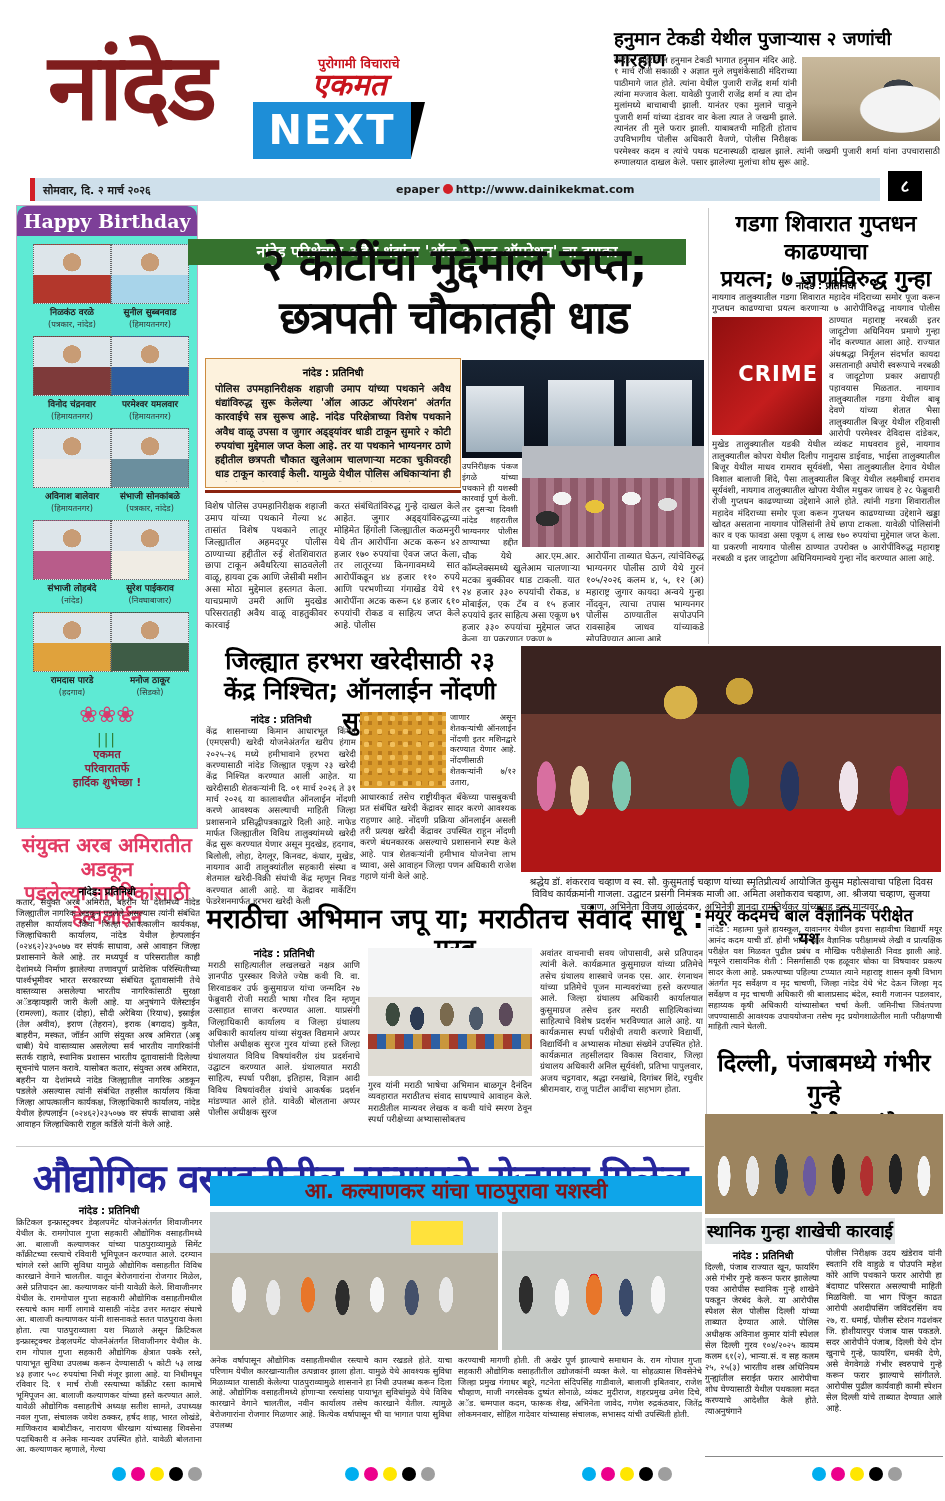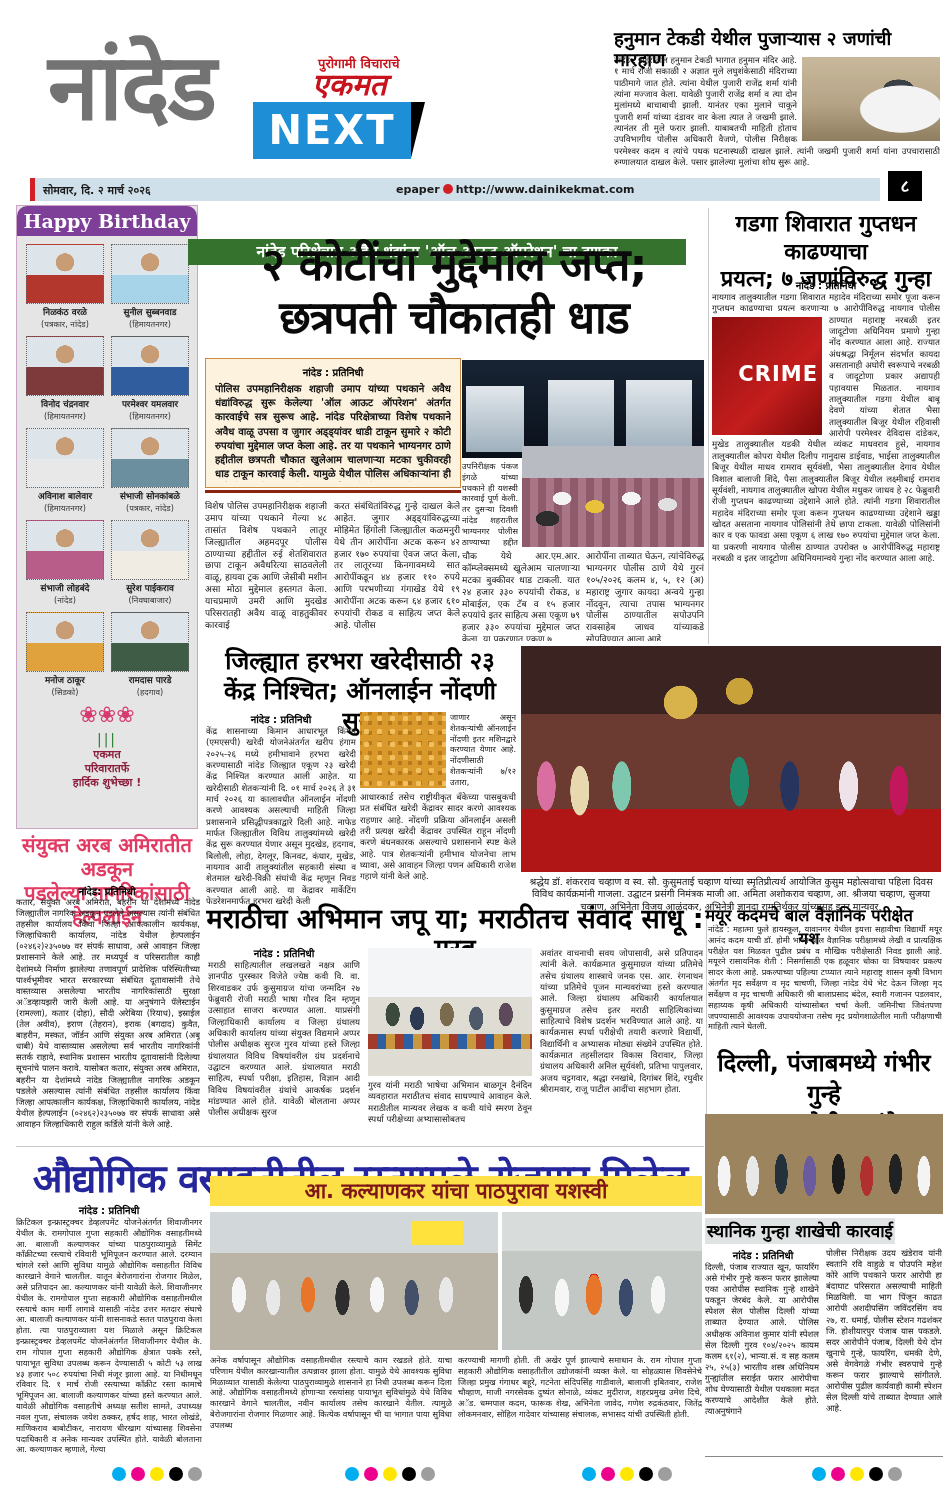--- a/index.html
+++ b/index.html
@@ -5,21 +5,21 @@
   html,body{margin:0;padding:0;background:#e9e9e9;font-family:"DejaVu Sans",sans-serif;}
   #page{position:relative;width:945px;height:1501px;background:#fff;margin:0 auto;overflow:hidden;color:#111;}
   .abs{position:absolute;}
   .bt{font-size:9px;line-height:1.32;text-align:justify;color:#141414;overflow:hidden;}
   .dl{font-weight:bold;text-align:center;font-size:10px;color:#000;}
   .ph{overflow:hidden;background:#ccc;}
   .vrule{width:1px;background:#c9c9c9;}
   .hrule{height:1px;background:#c9c9c9;}
 
   
-  .nanded-title{font-size:92px;font-weight:800;letter-spacing:-2px;color:#737373;line-height:1;}
+  .nanded-title{font-size:92px;font-weight:800;letter-spacing:-2px;color:#7f1d1d;line-height:1;}
   .tagline{color:#c8131c;font-weight:bold;font-size:13px;}
   .brand{color:#c8131c;font-weight:800;font-size:30px;font-style:italic;line-height:1;}
   .nextbox{background:#1e8ed7;color:#fff;font-weight:800;font-size:40px;letter-spacing:2px;text-align:center;line-height:56px;}
   .nextbox:after{content:"";position:absolute;right:-14px;top:0;border-top:56px solid #000;border-right:14px solid transparent;}
 
   
   .datebar{background:#cfe0eb;height:23px;display:flex;align-items:center;font-size:11px;}
   .datebar .red{width:5px;height:23px;background:#d21f26;margin-right:8px;}
   .datebar .date{font-weight:bold;color:#1a1a1a;}
   .datebar .mid{flex:1;text-align:center;font-weight:bold;color:#1a1a1a;}
@@ -27,23 +27,23 @@
   .pageno{background:#000;color:#fff;font-size:17px;font-weight:bold;text-align:center;line-height:30px;}
 
   
   .h-top{font-size:18.5px;font-weight:800;color:#000;line-height:1.15;}
   .ph-police{float:right;width:138px;height:84px;margin:2px 0 2px 5px;background:
     radial-gradient(70px 40px at 72% 62%, #f3f3f3 58%, rgba(0,0,0,0) 60%),
     radial-gradient(26px 16px at 70% 38%, #3a3f46 58%, rgba(0,0,0,0) 60%),
     linear-gradient(180deg,#c9b99c 0%,#b5a486 55%,#8f7d60 100%);}
 
   
-  .bday{background:#e5e5e5;border:1px solid #caa6c4;}
+  .bday{background:#5eead4;border:1px solid #caa6c4;}
   .bday-head{background:#7d3f98;color:#fff;font-family:"DejaVu Serif",serif;font-weight:bold;font-size:19px;text-align:center;line-height:30px;border-radius:10px 10px 0 0;}
-  .bgrid{display:flex;flex-wrap:wrap;justify-content:space-between;padding:8px 8px 0 9px;}
+  .bgrid{display:flex;flex-wrap:wrap;justify-content:space-between;padding:8px 8px 0 16px;}
   .bcell{width:78px;margin-bottom:7px;}
   .pimg{width:78px;height:60px;border:1px dotted #666;box-sizing:border-box;background:
     radial-gradient(15px 15px at 50% 30%, #c89c75 0 60%, rgba(0,0,0,0) 61%),
     linear-gradient(180deg,#dde5ea 0 52%,var(--shirt,#888) 52%);}
   .bcell:nth-child(1) .pimg{--shirt:#b3372c;} .bcell:nth-child(2) .pimg{--shirt:#a8d4ea;}
   .bcell:nth-child(3) .pimg{--shirt:#7e3a3a;} .bcell:nth-child(4) .pimg{--shirt:#2f5d9e;}
   .bcell:nth-child(5) .pimg{--shirt:#e8e8e8;} .bcell:nth-child(6) .pimg{--shirt:#6b8f9e;}
   .bcell:nth-child(7) .pimg{--shirt:#b85c8a;} .bcell:nth-child(8) .pimg{--shirt:#f0ece4;}
   .bcell:nth-child(9) .pimg{--shirt:#e0a23c;} .bcell:nth-child(10) .pimg{--shirt:#3e5c46;}
   .bname{font-size:8.8px;font-weight:bold;text-align:center;margin-top:2px;color:#222;}
@@ -124,21 +124,21 @@
     radial-gradient(11px 34px at 44% 62%, #6a5a9e 0 58%, rgba(0,0,0,0) 60%),
     radial-gradient(11px 34px at 56% 60%, #1c1c1c 0 58%, rgba(0,0,0,0) 60%),
     radial-gradient(11px 34px at 68% 62%, #b03030 0 58%, rgba(0,0,0,0) 60%),
     radial-gradient(11px 34px at 80% 60%, #222 0 58%, rgba(0,0,0,0) 60%),
     radial-gradient(11px 34px at 92% 62%, #f4f4f4 0 58%, rgba(0,0,0,0) 60%),
     linear-gradient(#9c845f 0 100%);}
   .subbar{background:#dfe3e4;font-weight:800;text-align:center;color:#000;}
 
   
   .h-ind{color:#26269c;font-size:39px;font-weight:800;text-align:center;letter-spacing:-1px;}
-  .sub-ind{background:#fde047;color:#7e1518;font-size:21px;font-weight:800;text-align:center;line-height:30px;}
+  .sub-ind{background:#0ea5e9;color:#7e1518;font-size:21px;font-weight:800;text-align:center;line-height:30px;}
   .ph-bhumi1{background-color:#b9b4a6;background-image:
     radial-gradient(12px 30px at 10% 60%, #f6f6f6 0 58%, rgba(0,0,0,0) 60%),
     radial-gradient(12px 30px at 22% 62%, #e8e8e8 0 58%, rgba(0,0,0,0) 60%),
     radial-gradient(12px 30px at 34% 60%, #e8762a 0 58%, rgba(0,0,0,0) 60%),
     radial-gradient(12px 30px at 46% 62%, #2d2d2d 0 58%, rgba(0,0,0,0) 60%),
     radial-gradient(12px 30px at 58% 60%, #f6f6f6 0 58%, rgba(0,0,0,0) 60%),
     radial-gradient(12px 30px at 70% 62%, #44506a 0 58%, rgba(0,0,0,0) 60%),
     radial-gradient(12px 30px at 82% 60%, #e8e8e8 0 58%, rgba(0,0,0,0) 60%),
     linear-gradient(#ffe23c 0 100%),
     linear-gradient(#d2d8da 0 30%, #b9b4a6 30%);
@@ -221,27 +221,27 @@
           <div class="bname">संभाजी लोहबंदे</div>
           <div class="bplace">(नांदेड)</div>
         </div>
       <div class="bcell">
           <div class="pimg"></div>
           <div class="bname">सुरेश पाईकराव</div>
           <div class="bplace">(निवघाबाजार)</div>
         </div>
       <div class="bcell">
           <div class="pimg"></div>
+          <div class="bname">रामदास पारडे</div>
+          <div class="bplace">(हदगाव)</div>
+        </div>
+      <div class="bcell">
+          <div class="pimg"></div>
           <div class="bname">मनोज ठाकूर</div>
           <div class="bplace">(सिडको)</div>
-        </div>
-      <div class="bcell">
-          <div class="pimg"></div>
-          <div class="bname">रामदास पारडे</div>
-          <div class="bplace">(हदगाव)</div>
         </div>
     </div>
     <div class="flowers">❀❀❀<br><span class="stem">|||</span></div>
     <div class="wish">
       <div>एकमत</div>
       <div>परिवारातर्फे</div>
       <div>हार्दिक शुभेच्छा !</div>
     </div>
   </div>
 

